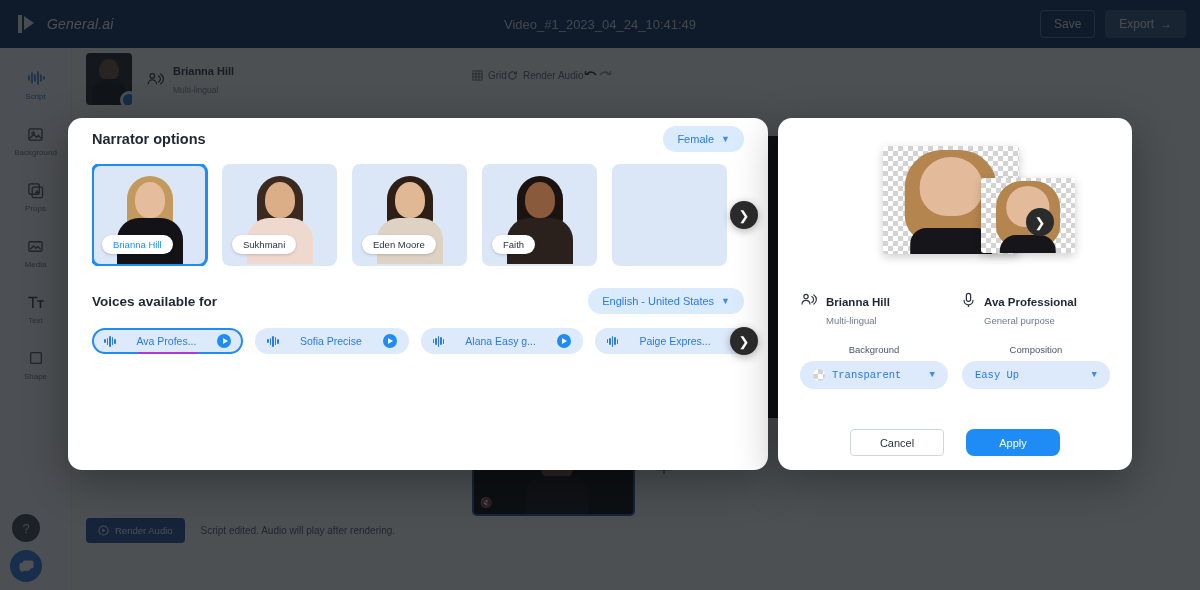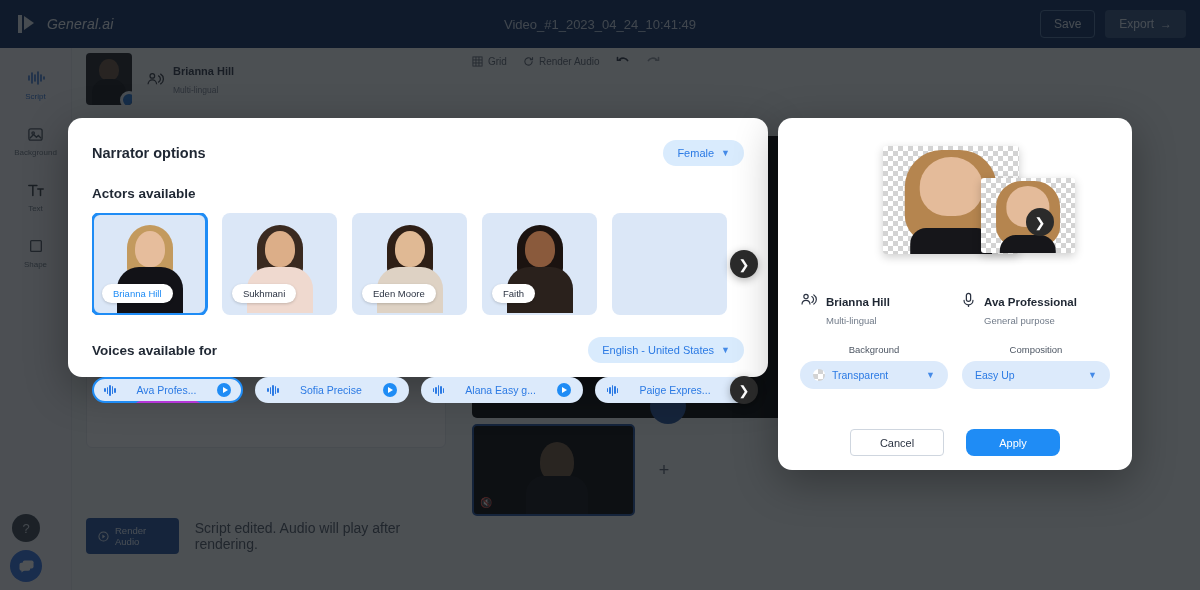--- a/index.html
+++ b/index.html
@@ -70,33 +70,33 @@
   .nar-thumb { width: 46px; height: 52px; background: #1c1c22; border-radius: 4px; position: relative; overflow: hidden; }
   .nar-thumb .head { position: absolute; left: 13px; top: 6px; width: 20px; height: 22px; background: #6a503a; border-radius: 50% 50% 45% 45%; }
   .nar-thumb .body { position: absolute; left: 6px; top: 26px; width: 34px; height: 26px; background: #101014; border-radius: 14px 14px 0 0; }
   .blue-dot { position: absolute; right: -6px; bottom: -4px; width: 18px; height: 18px; border-radius: 50%; background: #1f6fd0; border: 3px solid #e8eef6; }
   .nar-field { display: flex; align-items: center; gap: 9px; }
   .nar-name { font-size: 11px; font-weight: bold; color: #2b3342; line-height: 1.35; }
   .nar-sub { font-size: 8.5px; color: #77808e; }
   .pencil { margin-left: 4px; color: #2f6fd0; font-size: 13px; }
 
   .toolbar {
-    position: absolute; left: 400px; top: 8px;
-    display: flex; align-items: center; gap: 16px;
+    position: absolute; left: 400px; top: 22px;
+    display: flex; align-items: center; gap: 0;
     font-size: 10px; color: #5b6470;
   }
   .tool { display: flex; align-items: center; gap: 5px; }
 
   .script-panel {
     position: absolute; left: 14px; top: 70px; width: 360px; bottom: 10px;
   }
   .script-box { background: #fff; border: 1px solid #e3e7ec; border-radius: 6px; height: 330px; }
   .render-row { position: absolute; left: 0; top: 400px; display: flex; align-items: center; gap: 16px; width: 100%; }
   .render-btn { background: #1f4f9c; color: #dfeaf8; font-size: 9.5px; border-radius: 4px; padding: 7px 12px; display: flex; gap: 6px; align-items: center; }
-  .render-note { font-size: 14px; color: #4b5563; }
+  .render-note { font-size: 10px; color: #4b5563; }
 
   .canvas-wrap { position: absolute; left: 400px; top: 70px; right: 20px; bottom: 70px; }
   .canvas-main { position: absolute; left: 0; top: 18px; width: 500px; height: 282px; background: #000; border-radius: 5px; }
   .film-row { position: absolute; left: 0; bottom: 4px; display: flex; align-items: center; gap: 16px; }
   .film-thumb { width: 163px; height: 92px; background: #000; border: 2px solid #1f4f9c; border-radius: 5px; position: relative; overflow: hidden; }
   .film-thumb .fhead { position: absolute; left: 66px; top: 16px; width: 34px; height: 40px; background: #6d5238; border-radius: 50% 50% 45% 45%; }
   .film-thumb .fbody { position: absolute; left: 52px; top: 50px; width: 62px; height: 42px; background: #0b0b0e; border-radius: 18px 18px 0 0; }
   .film-thumb .mute { position: absolute; left: 6px; bottom: 6px; color: #b8c0cb; font-size: 10px; }
   .add-clip { width: 26px; height: 26px; display: flex; align-items: center; justify-content: center; color: #596270; font-size: 18px; }
   .play-fab { position: absolute; left: 178px; bottom: 96px; width: 36px; height: 36px; border-radius: 50%; background: #1f4f9c; }
@@ -113,21 +113,21 @@
   }
 
   
   #dim { position: absolute; inset: 0; background: rgba(18,21,26,0.74); }
 
   
   .modal {
     position: absolute; background: #fff; border-radius: 14px;
     box-shadow: 0 12px 44px rgba(0,0,0,.32);
   }
-  #narrator-modal { left: 68px; top: 118px; width: 700px; height: 259px; padding: 22px 24px 0 24px; }
+  #narrator-modal { left: 68px; top: 118px; width: 700px; height: 352px; padding: 8px 24px 0 24px; }
   #preview-modal  { left: 778px; top: 118px; width: 354px; height: 352px; }
 
   .row-between { display: flex; align-items: center; justify-content: space-between; }
   .sec-title { font-size: 14.5px; font-weight: bold; color: #1f2733; }
   .sec-title-sm { font-size: 13.5px; font-weight: bold; color: #1f2733; }
 
   .pill-select {
     background: #d9ebfd; color: #2b7ae4; border-radius: 999px;
     font-size: 11px; padding: 7px 14px; display: inline-flex;
     align-items: center; gap: 7px; border: none; white-space: nowrap; justify-content: center;
@@ -213,21 +213,21 @@
   .meta-cell { flex: 1; display: flex; gap: 9px; align-items: flex-start; }
   .meta-name { font-size: 11.5px; font-weight: bold; color: #1f2733; line-height: 1.4; }
   .meta-sub { font-size: 9.5px; color: #717b89; }
 
   .ctl-row { display: flex; padding: 0 22px; gap: 14px; margin-top: 16px; }
   .ctl { flex: 1; }
   .ctl-label { text-align: center; font-size: 9.5px; color: #4d5663; margin-bottom: 6px; }
   .ctl-select {
     background: #dceafb; border-radius: 999px; height: 28px;
     display: flex; align-items: center; justify-content: space-between;
-    padding: 0 13px; color: #2b7ae4; font-size: 10.5px;
+    padding: 0 13px; color: #2b7ae4; font-size: 10.5px; font-family: Liberation Mono, monospace;
   }
   .ctl-left { display: flex; align-items: center; gap: 7px; }
   .swatch-ckbd { width: 12px; height: 12px; border-radius: 50%; }
 
   .footer-btns { display: flex; justify-content: center; gap: 22px; margin-top: 40px; }
   .btn-cancel { width: 94px; height: 27px; border: 1px solid #cfd6df; border-radius: 4px; background: #fff;
                 color: #2b3342; font-size: 11px; display: flex; align-items: center; justify-content: center; }
   .btn-apply { width: 94px; height: 27px; border: none; border-radius: 8px; background: #1f8cf5;
                color: #fff; font-size: 11px; display: flex; align-items: center; justify-content: center; }
 
@@ -269,20 +269,40 @@
     </div>
     <div class="side-item">
       <span class="glyph">
         <svg width="17" height="17" viewBox="0 0 18 18" fill="none" stroke="#4a525e" stroke-width="1.4">
           <rect x="2" y="3" width="14" height="12" rx="2"></rect>
             <circle cx="6.5" cy="7.5" r="1.3"></circle>
           <path d="M3 13l4-4 3 3 2-2 3 3"></path>
         </svg>
       </span>
       <span>Background</span>
+    </div>
+    <div class="side-item">
+      <span class="glyph">
+        <svg width="17" height="17" viewBox="0 0 18 18" fill="none" stroke="#4a525e" stroke-width="1.4">
+          <rect x="2" y="2" width="11" height="11" rx="1.5"></rect>
+            <rect x="5.5" y="5.5" width="11" height="11" rx="1.5"></rect>
+          <line x1="11" y1="8.5" x2="11" y2="13.5"></line>
+            <line x1="8.5" y1="11" x2="13.5" y2="11"></line>
+        </svg>
+      </span>
+      <span>Props</span>
+    </div>
+    <div class="side-item">
+      <span class="glyph">
+        <svg width="17" height="17" viewBox="0 0 18 18" fill="none" stroke="#4a525e" stroke-width="1.4">
+          <rect x="2" y="4" width="14" height="10" rx="1.6"></rect>
+            <path d="M3.5 12l3.5-3.5 2.5 2.5 2-2 3 3"></path>
+        </svg>
+      </span>
+      <span>Media</span>
     </div>
     <div class="side-item">
       <span class="glyph">
         <svg width="18" height="16" viewBox="0 0 20 16" fill="none" stroke="#31373f" stroke-width="1.7" stroke-linecap="round">
           <path d="M2 3h9M6.5 3v11"></path>
             <path d="M12 7h6M15 7v7"></path>
         </svg>
       </span>
       <span>Text</span>
     </div>
@@ -402,21 +422,20 @@
 <div class="modal" id="narrator-modal">
 
   <div class="row-between">
     <div class="sec-title">Narrator options</div>
     <button class="pill-select">
       <span>Female</span>
       <span class="caret">▼</span>
     </button>
   </div>
 
-  <div class="sec-title-sm" style="margin-top:20px">Actors available</div>
 
   <div class="carousel">
     <div class="track" id="actor-track">
         <div class="actor-card selected">
           <span class="a-hair" style="background:#c39a5e"></span>
           <span class="a-head" style="background:#e6bd9c"></span>
           <span class="a-body" style="background:#121217"></span>
           <span class="actor-name">Brianna Hill</span>
         </div>
         <div class="actor-card">

